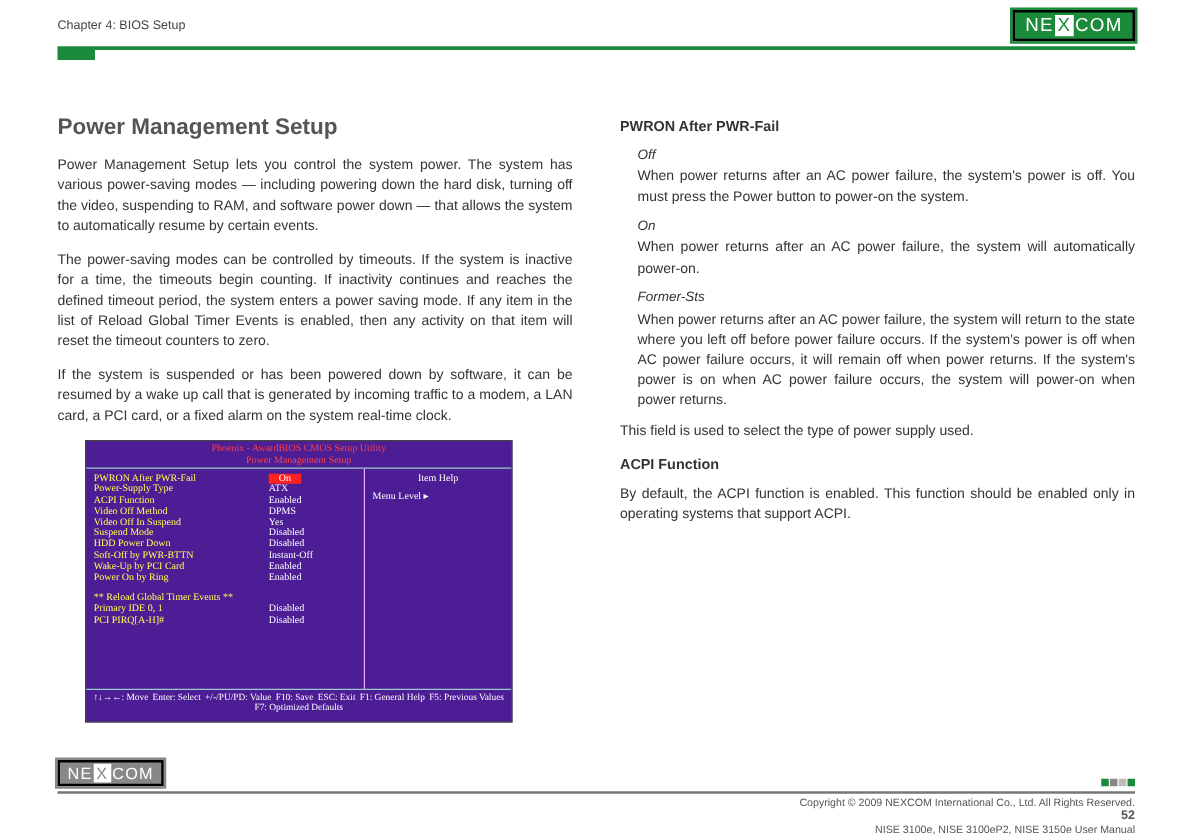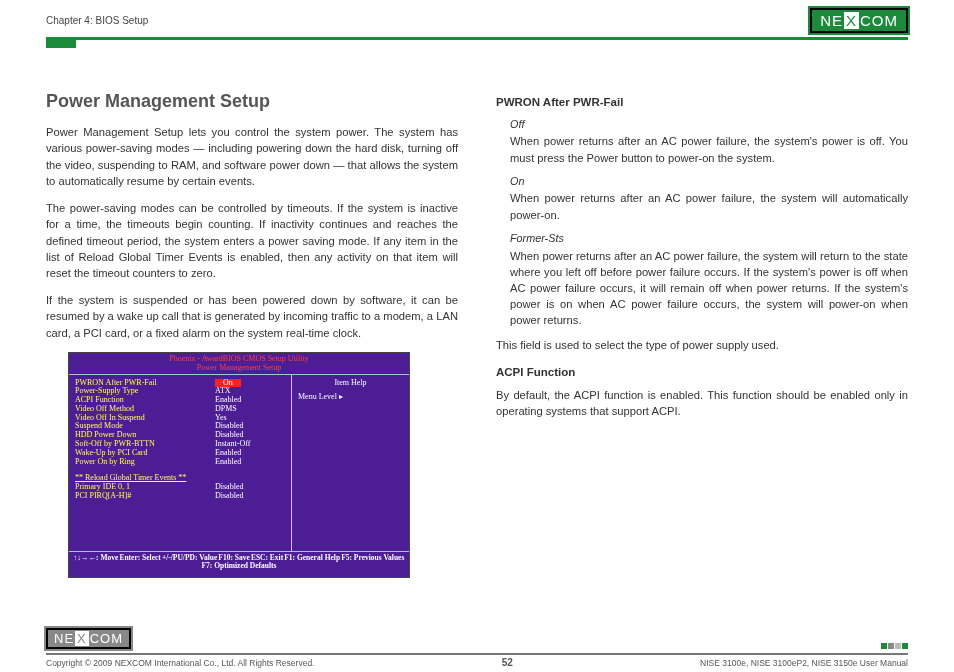--- a/index.html
+++ b/index.html
@@ -21,28 +21,28 @@
   .sub p { text-align: justify; margin-bottom: 8px; }
   .bios { width: 342px; height: 226px; border: 1px solid #444; margin-top: 4px; margin-left: 22px; background: #4c1d95; color: #fff; font-family: "Times New Roman", serif; font-size: 8px; line-height: 1.1; }
   .bios-title { text-align: center; color: #ff4040; padding: 2px 0 1px; }
   .bios-body { display: flex; border-top: 1px solid #9cc; border-bottom: 1px solid #9cc; height: 178px; }
   .bios-left { flex: 1; padding: 4px 6px; }
   .bios-right { width: 118px; border-left: 1px solid #f0abfc; padding: 4px 6px; }
   .bios-row { display: flex; }
   .bios-row .k { width: 140px; color: #ffff55; }
   .bios-row .v { width: 70px; color: #fff; }
   .bios-row .sel { background: #ff2020; color: #fff; padding: 0 8px; }
-  .bios-sec { color: #ffff55; margin-top: 8px; text-decoration: underline; }
+  .bios-sec { color: #ffff55; margin-top: 8px; }
   .bios-footer { display: flex; justify-content: space-around; padding: 2px 4px; color: #fff; flex-wrap: wrap; font-size: 7.5px; }
-  .bios-footer span { white-space: nowrap; font-weight: bold; }
+  .bios-footer span { white-space: nowrap; }
   .itemhelp { text-align: center; margin-bottom: 6px; }
   .menulevel::after { content: " \25B8"; }
   .footer { position: absolute; left: 46px; right: 46px; bottom: 10px; }
   .footer-rule { height: 2px; background: #777; margin: 4px 0 2px; }
-  .footer-row { display: flex; justify-content: space-between; align-items: flex-end; font-size: 8.5px; color: #555; }
+  .footer-row { display: flex; justify-content: space-between; align-items: flex-end; font-size: 8.5px; color: #555; flex-direction: column; }
   .footer .logo { font-size: 13px; padding: 1px 6px; background: #888; outline: 2px solid #888; }
   .footer .logo .x { color: #888; }
   .pg { font-weight: bold; font-size: 10px; }
   .sq { display: flex; gap: 1px; }
   .sq div { width: 6px; height: 6px; background: #1b8a3a; }
   .sq div:nth-child(2){ background:#888; } .sq div:nth-child(3){ background:#bbb; }
 </style>
 </head>
 <body>
 

